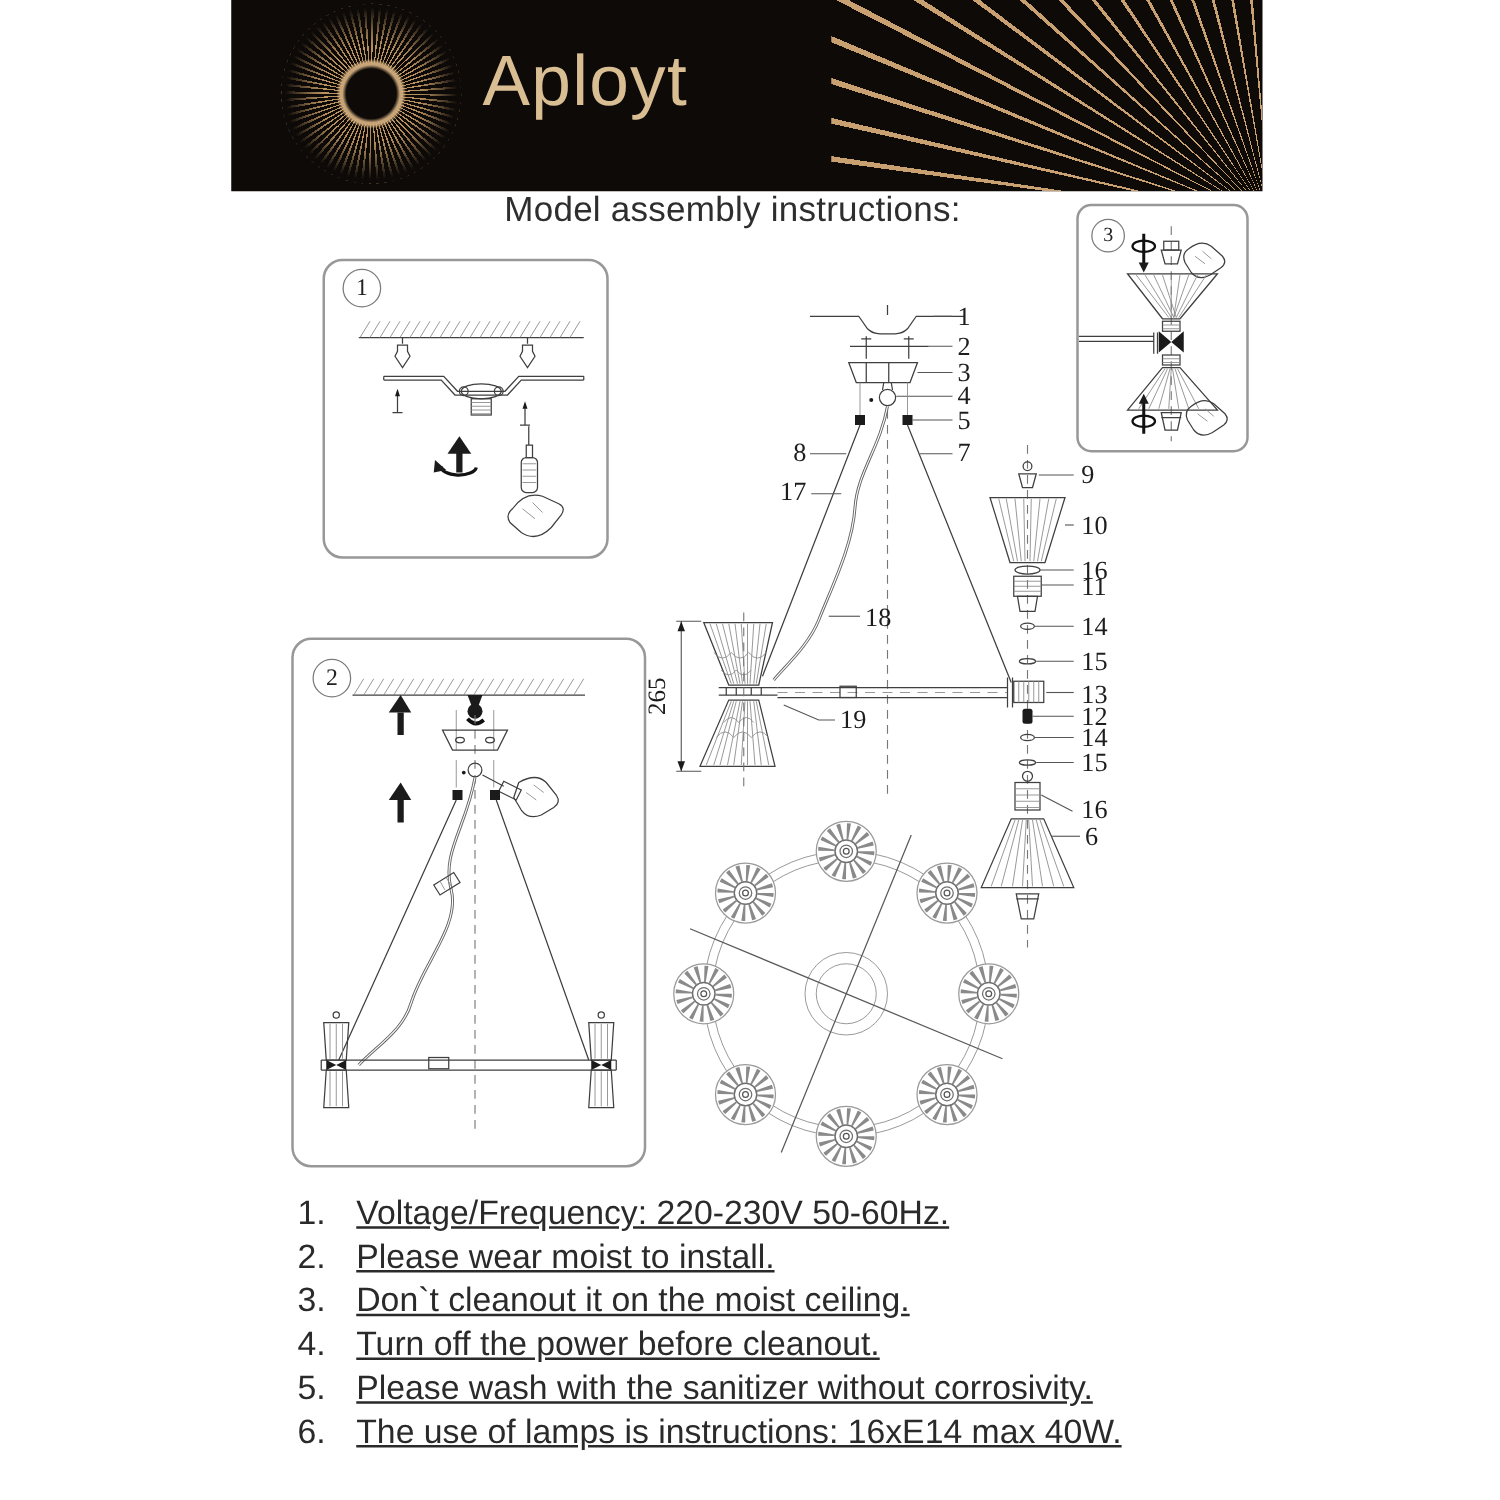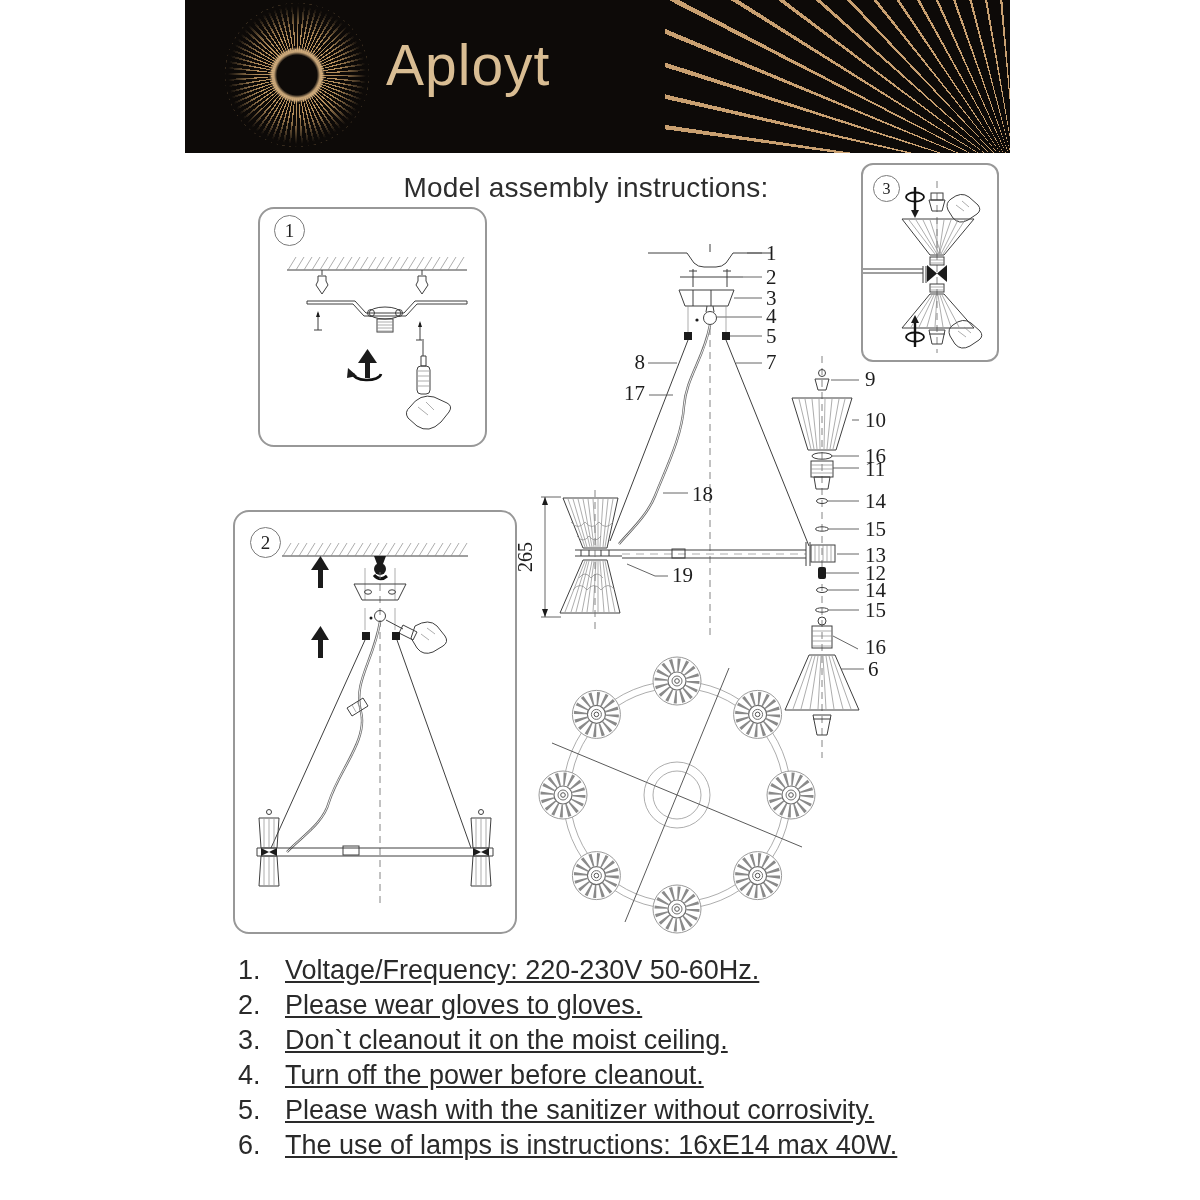--- a/index.html
+++ b/index.html
@@ -14,21 +14,21 @@
   .burst{position:absolute;left:40px;top:3px;width:144px;height:144px;border-radius:50%;
     background:repeating-conic-gradient(rgba(203,160,104,.9) 0deg 1.7deg, rgba(13,10,8,0) 1.7deg 5deg);}
   .burst::after{content:"";position:absolute;inset:0;border-radius:50%;
     background:
       radial-gradient(circle at 50% 50%, rgba(13,10,8,0) 0 20px, rgba(228,189,137,.85) 23px 25px, rgba(13,10,8,0) 28px),
       radial-gradient(circle at 50% 50%, #0d0a08 0 23px, rgba(13,10,8,0) 26px 38px, rgba(13,10,8,.25) 48px, #0d0a08 69px);}
   .brand{position:absolute;left:201px;top:32px;font-size:57px;font-weight:300;
     color:#d9bd93;letter-spacing:1px;}
 
   
-  .title-block{position:absolute;left:330px;top:172px;width:512px;text-align:center;color:#2e2e2e;}
+  .title-block{position:absolute;left:330px;top:152px;width:512px;text-align:center;color:#2e2e2e;}
   .title-line1{font-size:28px;letter-spacing:.2px;}
   .title-line2{font-size:27px;margin-top:4px;letter-spacing:.5px;}
 
   
   .panel{position:absolute;border:2px solid #989898;border-radius:16px;background:#fff;}
   .panel1{left:258px;top:207px;width:225px;height:236px;}
   .panel2{left:233px;top:510px;width:280px;height:420px;}
   .panel3{left:861px;top:163px;width:134px;height:195px;border-radius:12px;}
   .badge{position:absolute;border:1.6px solid #7b7b7b;border-radius:50%;
     font-family:"Liberation Serif",serif;color:#222;display:flex;align-items:center;justify-content:center;}
@@ -413,21 +413,21 @@
     </g>
   </svg>
 
   <div class="instructions">
     <div class="instr-row">
       <span class="instr-num">1.</span>
       <span class="instr-text">Voltage/Frequency: 220-230V 50-60Hz.</span>
     </div>
     <div class="instr-row">
       <span class="instr-num">2.</span>
-      <span class="instr-text">Please wear gloves to gloves.</span>
+      <span class="instr-text">Please wear moist to install.</span>
     </div>
     <div class="instr-row">
       <span class="instr-num">3.</span>
       <span class="instr-text">Don`t cleanout it on the moist ceiling.</span>
     </div>
     <div class="instr-row">
       <span class="instr-num">4.</span>
       <span class="instr-text">Turn off the power before cleanout.</span>
     </div>
     <div class="instr-row">

